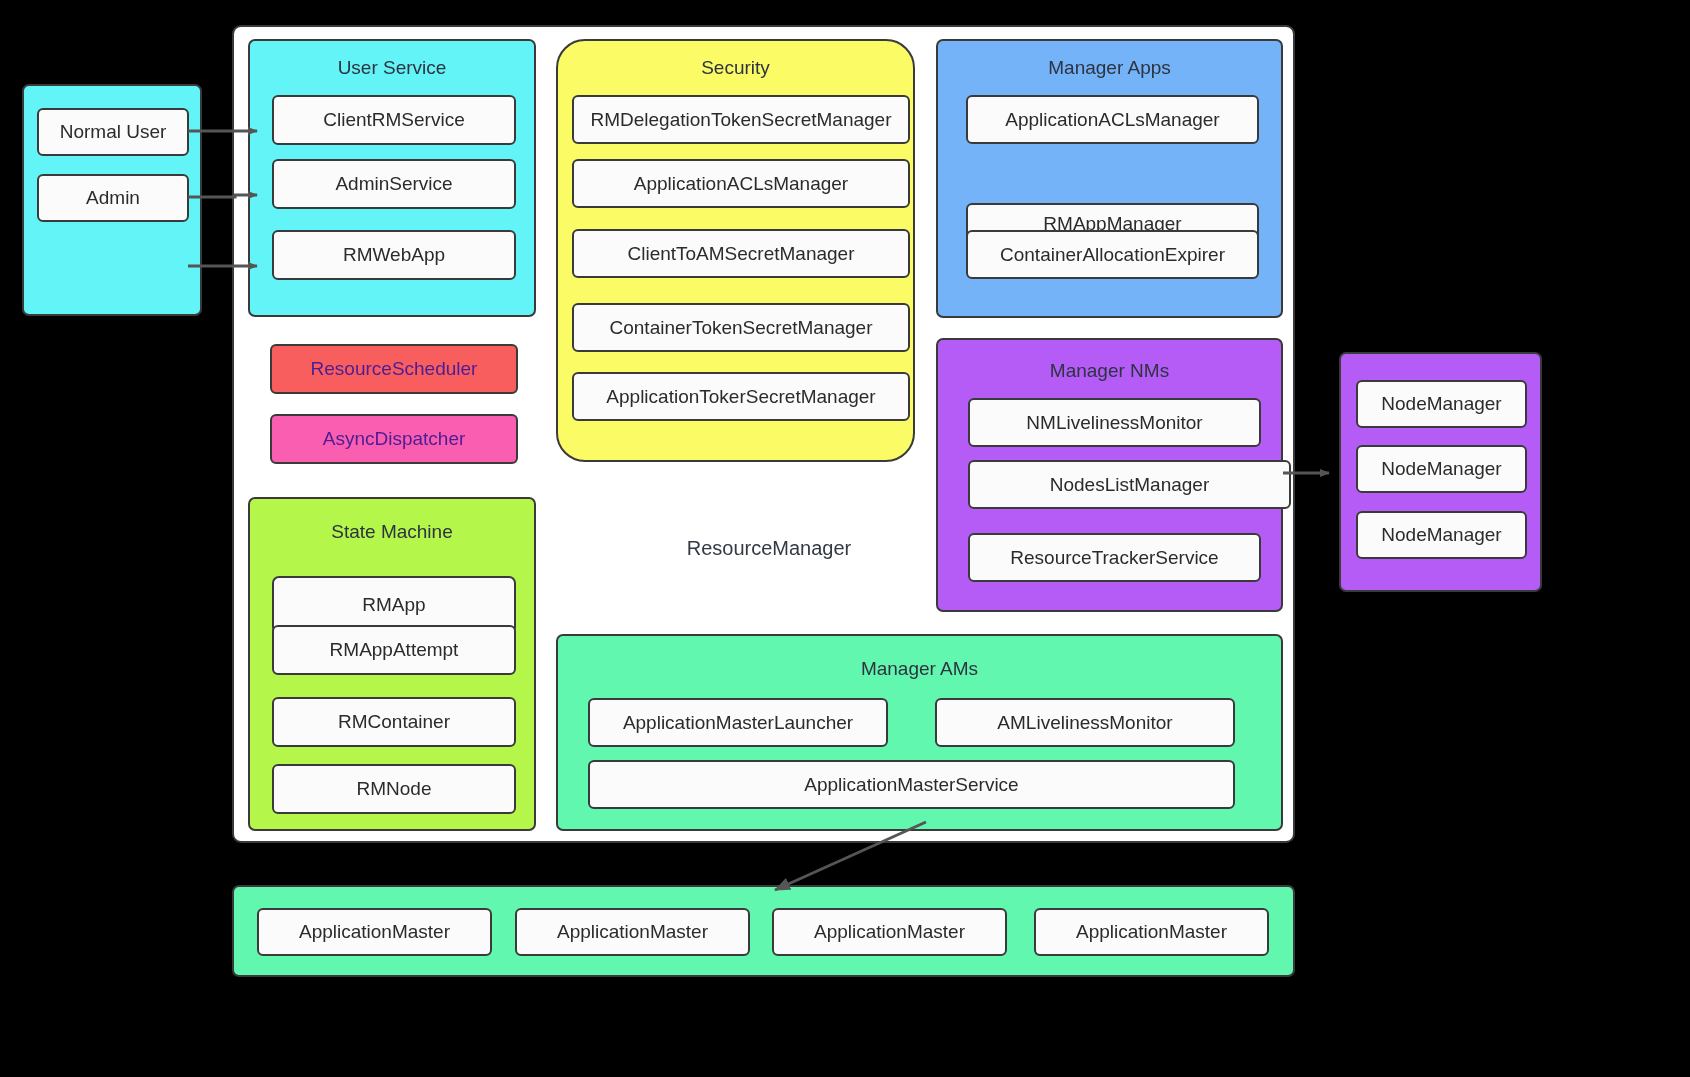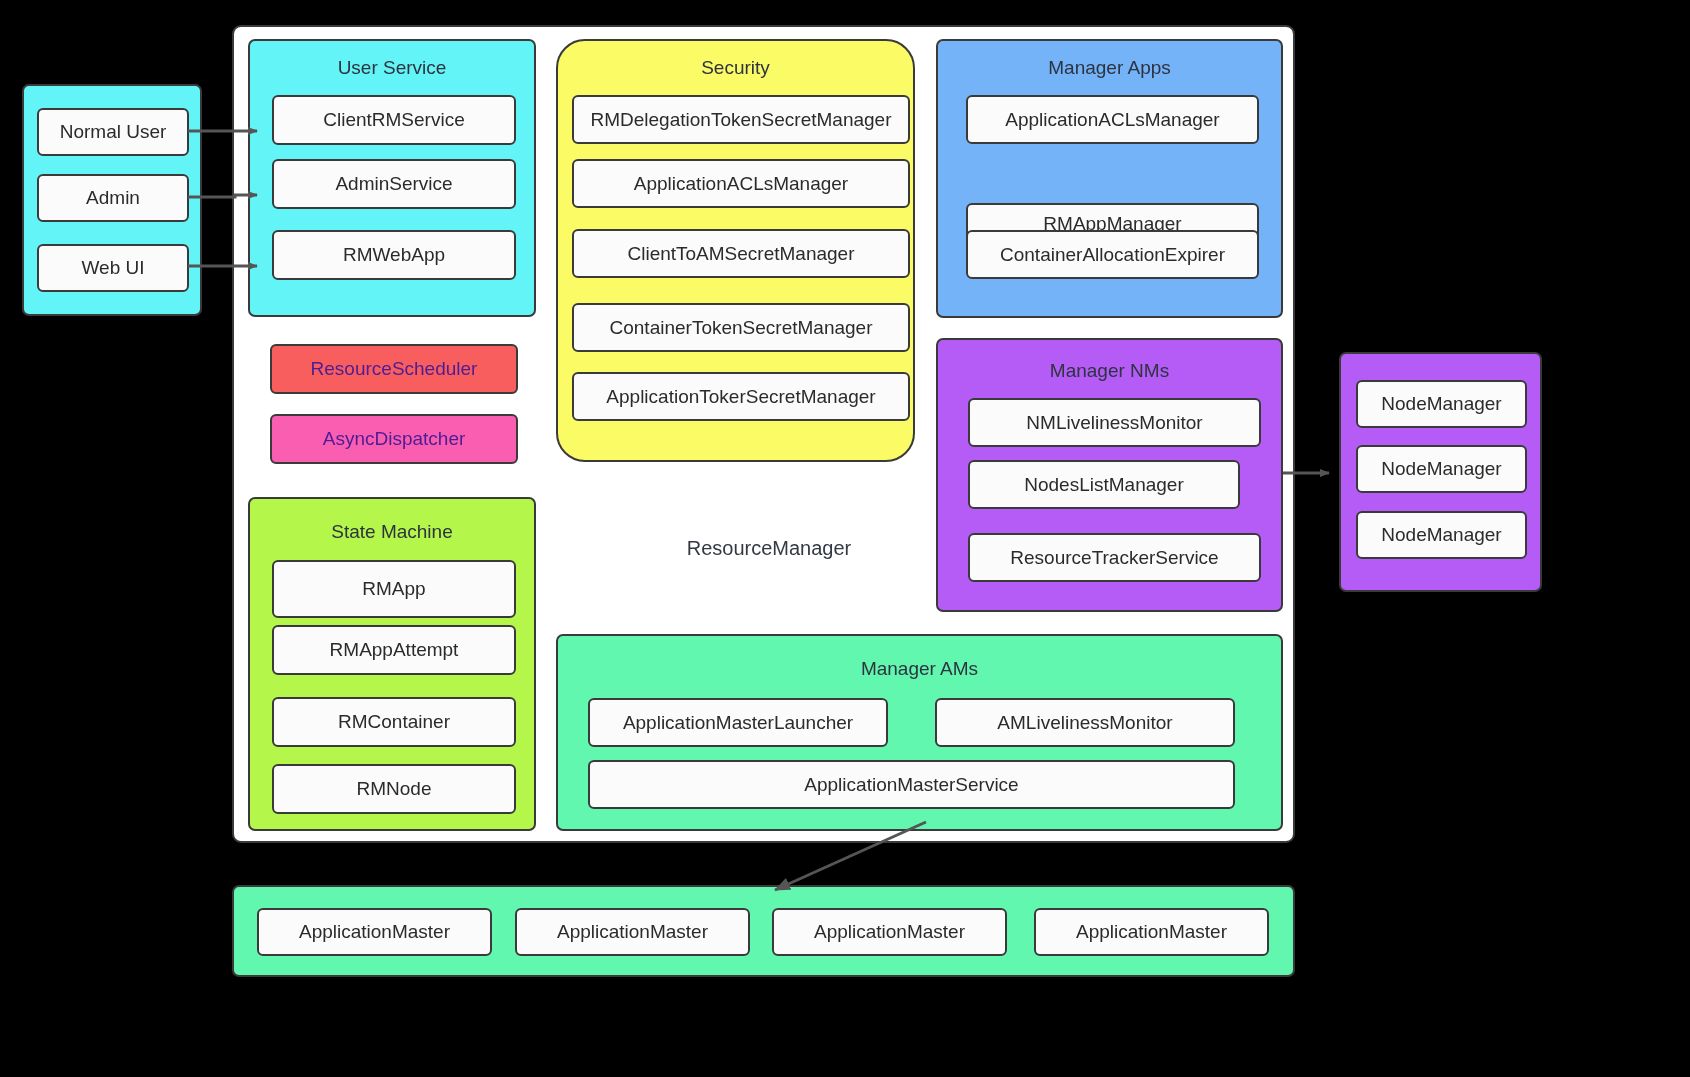--- a/index.html
+++ b/index.html
@@ -77,23 +77,20 @@
 
 <div id="canvas">
 
   <div class="abs group" id="clients-group" style="left:22px; top:84px; width:180px; height:232px; background:#62f4f7;">
     <div class="abs node" style="left:13px; top:22px; width:152px; height:48px;">
       <span>Normal User</span>
     </div>
     <div class="abs node" style="left:13px; top:88px; width:152px; height:48px;">
       <span>Admin</span>
     </div>
-    <div class="abs node" style="left:13px; top:158px; width:152px; height:48px;">
-      <span>Web UI</span>
-    </div>
   </div>
 
   <div class="abs" id="rm-panel" style="left:232px; top:25px; width:1063px; height:818px;">
 
     <div id="rm-label" style="left:405px; top:510px; width:260px;">
       <span>ResourceManager</span>
     </div>
 
     <div class="abs group" style="left:14px; top:12px; width:288px; height:278px; background:#62f4f7;">
       <div class="group-title" style="top:16px;">
@@ -115,21 +112,21 @@
     </div>
 
     <div class="abs node filled" style="left:36px; top:387px; width:248px; height:50px; background:#f95eb0; font-size:19px;">
       <span>AsyncDispatcher</span>
     </div>
 
     <div class="abs group" style="left:14px; top:470px; width:288px; height:334px; background:#b4f74a;">
       <div class="group-title" style="top:22px;">
         <span>State Machine</span>
       </div>
-      <div class="abs node" style="left:22px; top:61px; width:244px; height:58px;">
+      <div class="abs node" style="left:22px; top:77px; width:244px; height:58px;border-radius:7px;">
         <span>RMApp</span>
       </div>
       <div class="abs node" style="left:22px; top:126px; width:244px; height:50px;">
         <span>RMAppAttempt</span>
       </div>
       <div class="abs node" style="left:22px; top:198px; width:244px; height:50px;">
         <span>RMContainer</span>
       </div>
       <div class="abs node" style="left:22px; top:265px; width:244px; height:50px;">
         <span>RMNode</span>
@@ -172,21 +169,21 @@
       </div>
     </div>
 
     <div class="abs group" style="left:702px; top:311px; width:347px; height:274px; background:#b45cf5;">
       <div class="group-title" style="top:20px;">
         <span>Manager NMs</span>
       </div>
       <div class="abs node" style="left:30px; top:58px; width:293px; height:49px;">
         <span>NMLivelinessMonitor</span>
       </div>
-      <div class="abs node" style="left:30px; top:120px; width:272px; height:49px;">
+      <div class="abs node" style="left:30px; top:120px; width:323px; height:49px;">
         <span>NodesListManager</span>
       </div>
       <div class="abs node" style="left:30px; top:193px; width:293px; height:49px;">
         <span>ResourceTrackerService</span>
       </div>
     </div>
 
     <div class="abs group" style="left:322px; top:607px; width:727px; height:197px; background:#62f7ae;">
       <div class="group-title" style="top:22px;">
         <span>Manager AMs</span>

